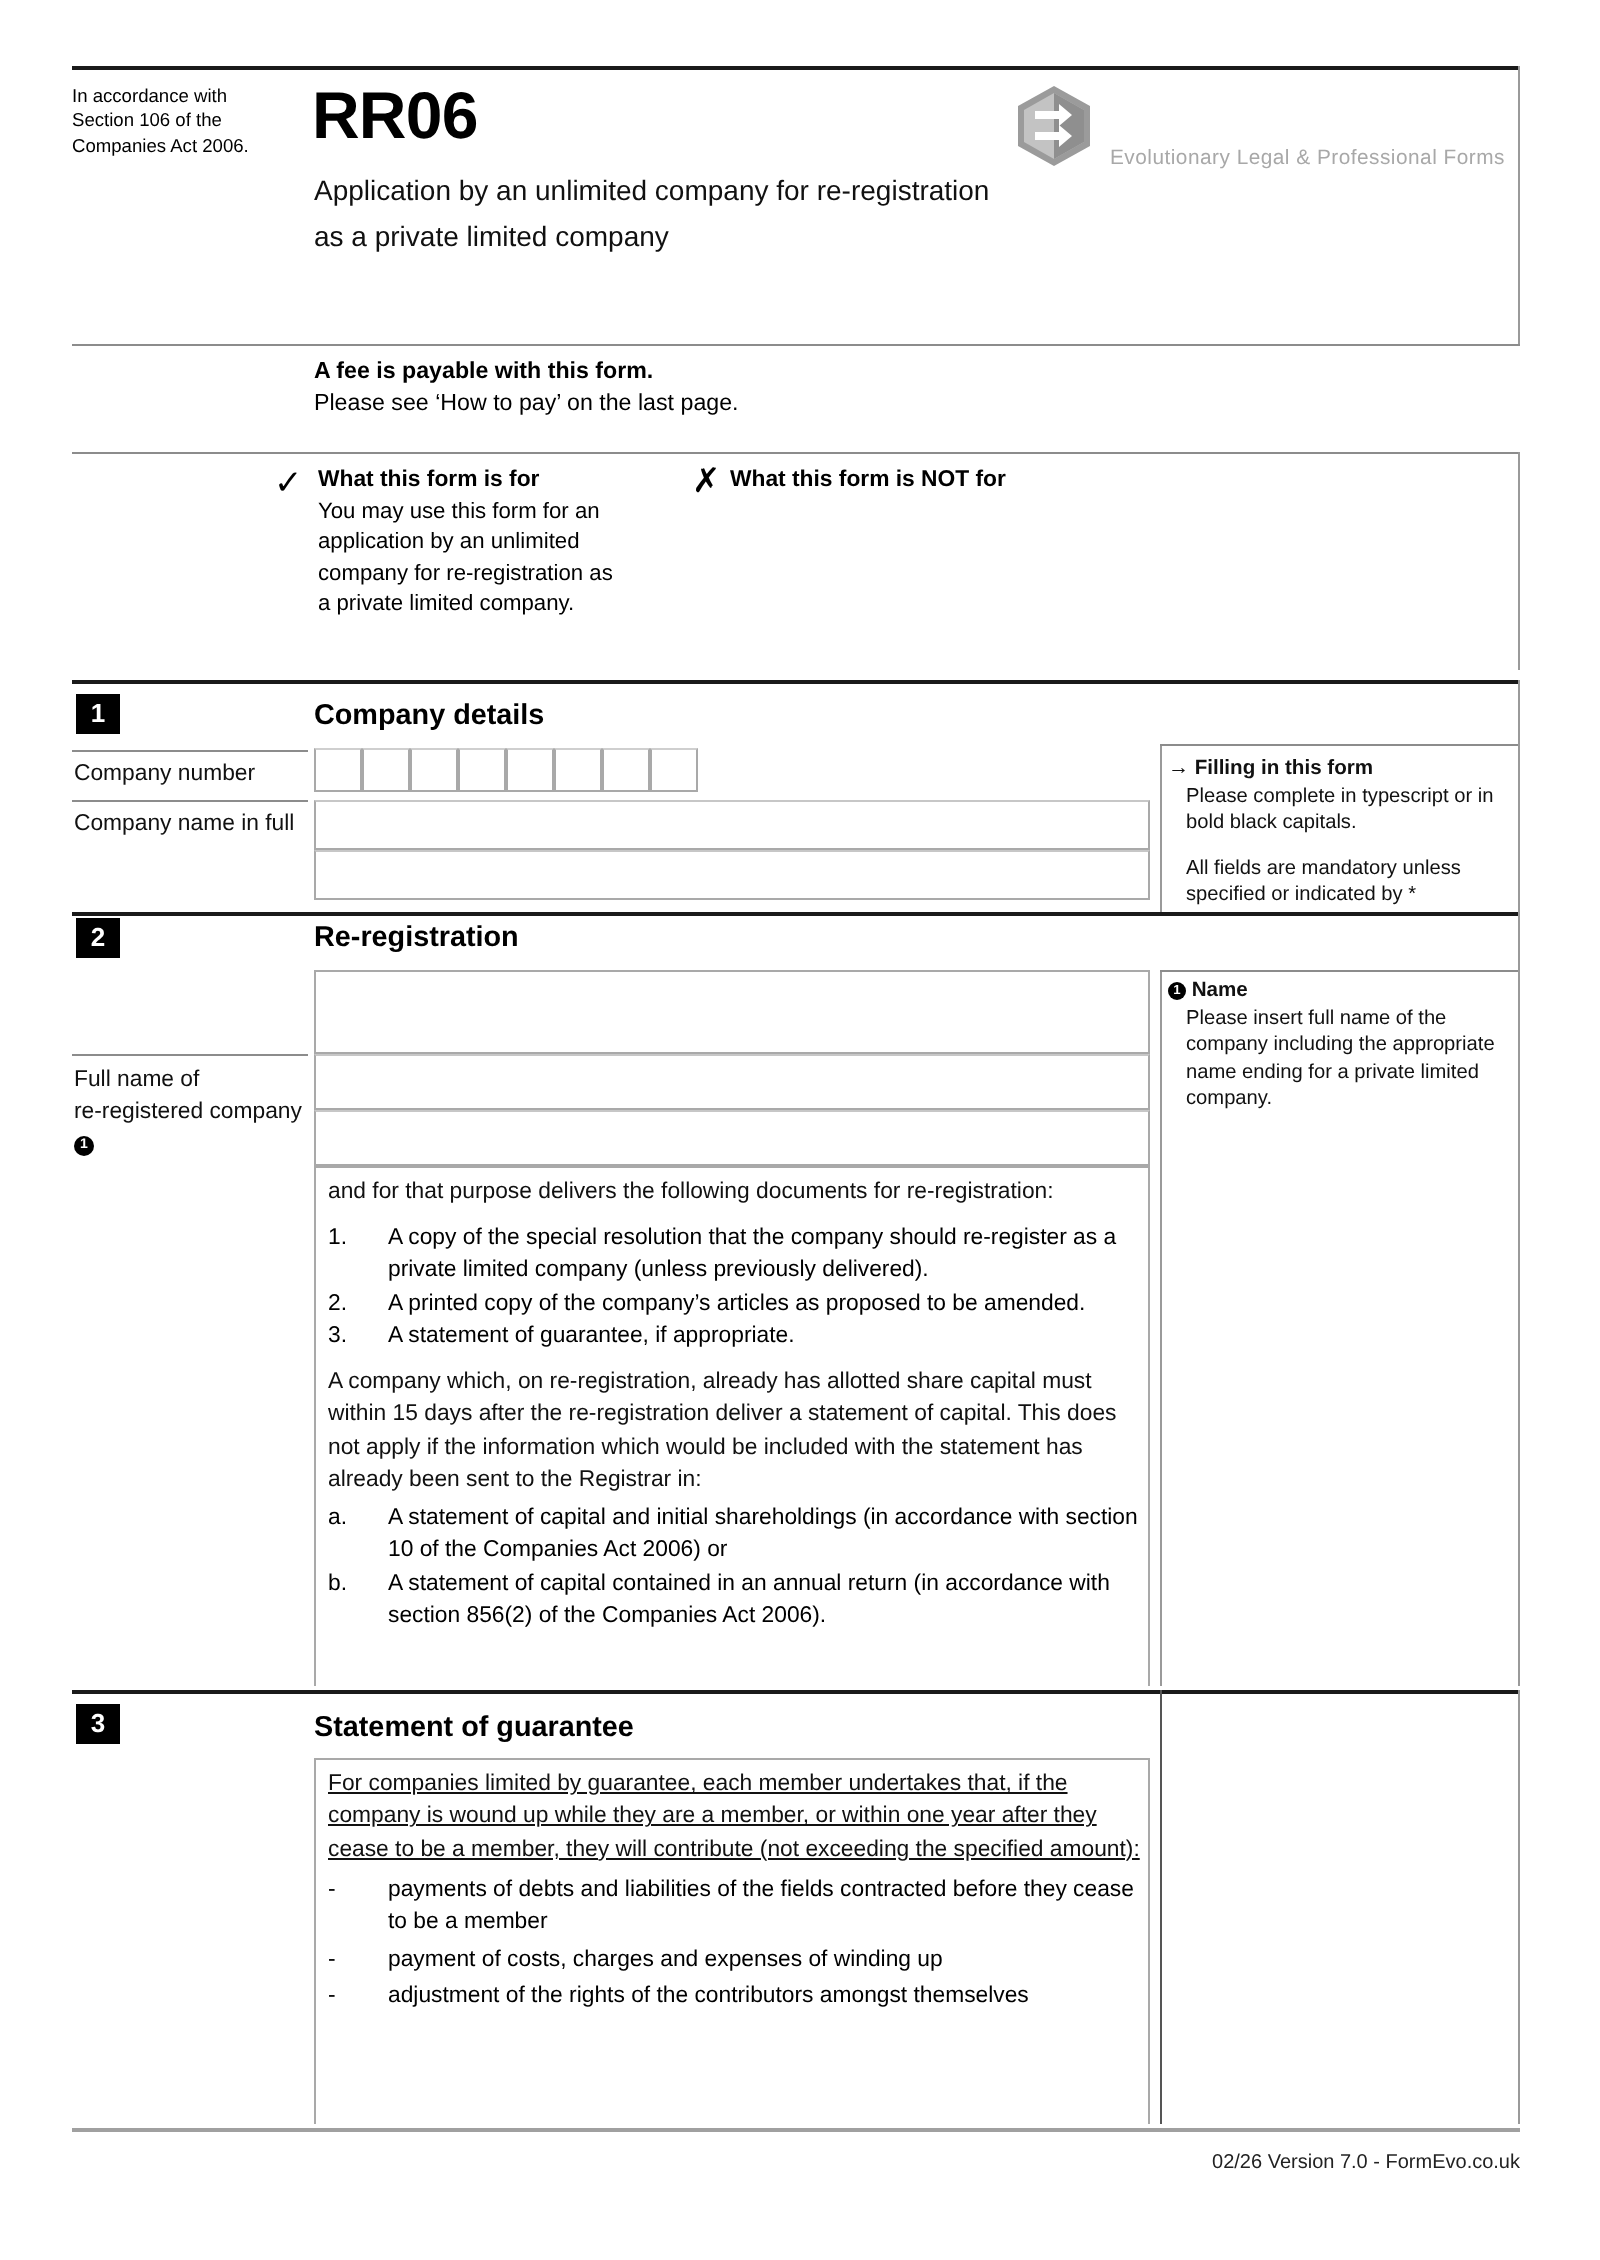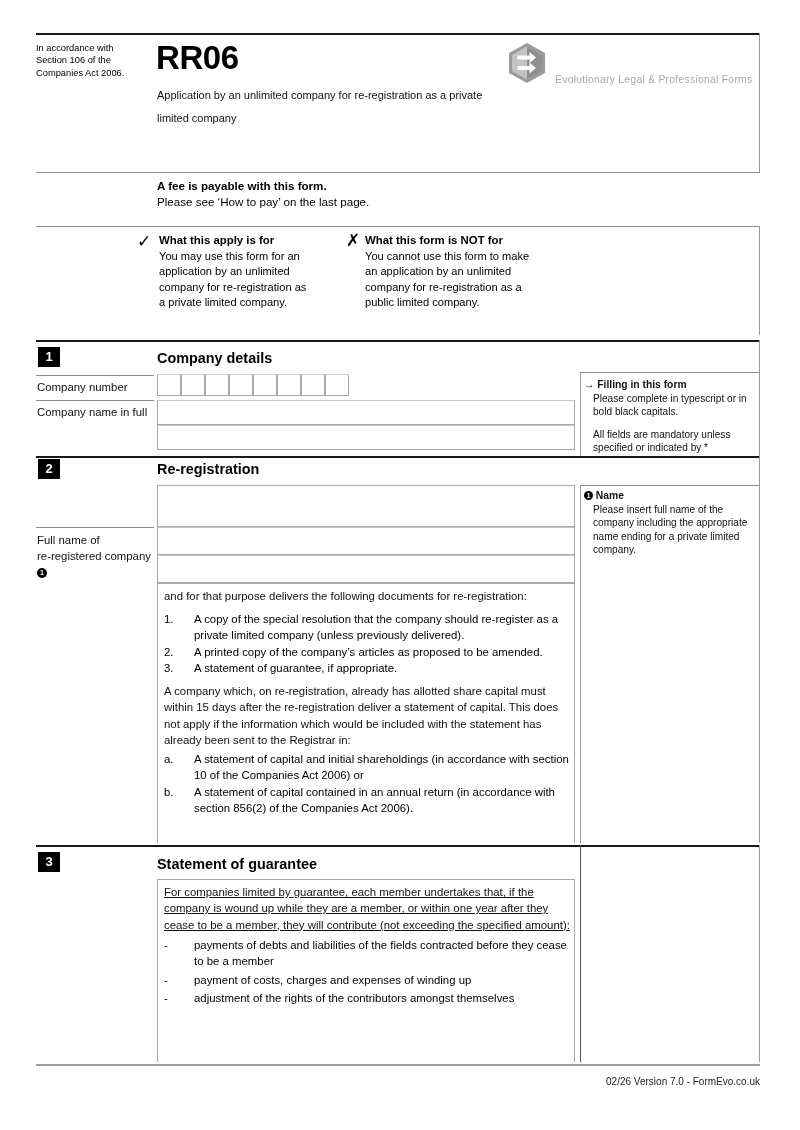--- a/index.html
+++ b/index.html
@@ -37,21 +37,21 @@
     left: 156px; top: 40px;
     font-size: 33px;
     font-weight: bold;
     letter-spacing: -0.4px;
     line-height: 36px;
   }
   .form-title {
     position: absolute;
     left: 157px; top: 84px;
     width: 350px;
-    font-size: 11px;
+    font-size: 14px;
     line-height: 23px;
     color: #111;
   }
 
   
   .logo-wrap { position: absolute; left: 505px; top: 40px; width: 262px; height: 52px; }
   .logo-text {
     position: absolute;
     left: 48px; top: -3px;
     font-size: 30px;
@@ -226,28 +226,27 @@
   <div class="vline" style="left:759px; top:33px; height:139px;"></div>
 
   <div class="hline" style="left:36px; top:172px; width:724px;"></div>
   <div class="fee-bold">A fee is payable with this form.</div>
   <div class="fee-sub">Please see ‘How to pay’ on the last page.</div>
 
   <div class="hline" style="left:36px; top:226px; width:724px;"></div>
 
   <div class="wf-mark" style="left:137px; top:233px;">✓</div>
   <div class="wf-col" style="left:159px; top:233px; width:150px;">
-    <span class="wf-head">What this apply is for</span><br>
+    <span class="wf-head">What this form is for</span><br>
     <span>You may use this form for an application by an unlimited company for re-registration as a private limited company.</span>
   </div>
 
   <div class="wf-mark" style="left:346px; top:232px;">✗</div>
   <div class="wf-col" style="left:365px; top:233px; width:170px;">
     <span class="wf-head">What this form is NOT for</span><br>
-    <span>You cannot use this form to make an application by an unlimited company for re-registration as a public limited company.</span>
   </div>
 
 
   <div class="vline" style="left:759px; top:226px; height:109px;"></div>
 
   <div class="hline-dark" style="left:36px; top:340px; width:724px;"></div>
   <div class="sec-num" style="left:38px; top:347px;">1</div>
   <div class="sec-title" style="top:349px;">Company details</div>
 
   <div class="hline" style="left:36px; top:375px; width:118px;"></div>

